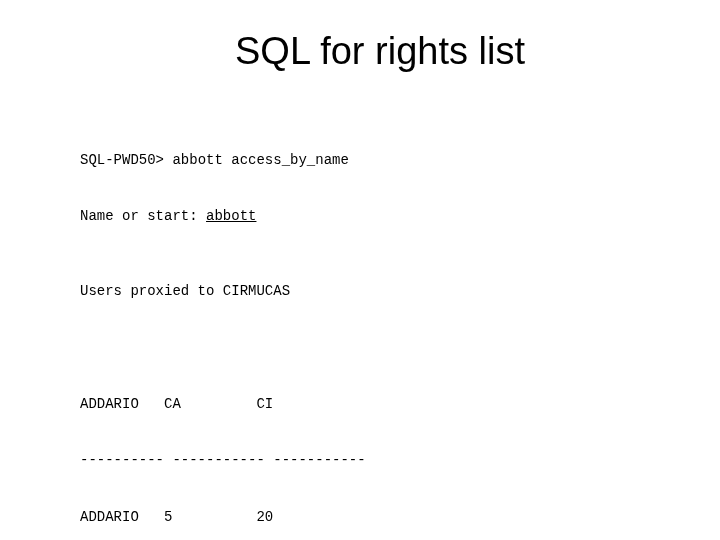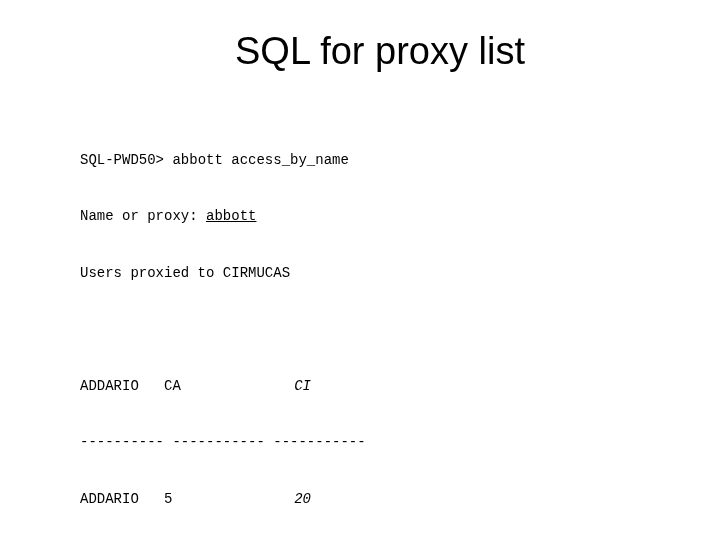--- a/index.html
+++ b/index.html
@@ -35,56 +35,56 @@
       white-space: pre;
     }
     .prompt-line {
       display: block;
     }
     .input-with-underline {
       text-decoration: underline;
     }
     .header-line {
       display: block;
+      margin-top: 18px;
     }
     .col-username {
       display: inline-block;
       width: 10ch;
       text-align: left;
     }
     .col-ca {
       display: inline-block;
       width: 11ch;
       text-align: left;
     }
     .col-ci {
       display: inline-block;
       width: 11ch;
-      text-align: center;
-      font-style: italic;
+      text-align: left;
     }
     .table-row {
       display: block;
     }
     .divider-row {
       display: block;
     }
     .table-container {
       display: block;
     }
   </style>
 </head>
 <body>
 
 <div class="slide">
-  <h1 class="title">SQL for proxy list</h1>
+  <h1 class="title">SQL for rights list</h1>
 
   <div class="terminal">
     <span class="prompt-line"><span>SQL-PWD50&gt; </span><span>abbott access_by_name</span></span>
-    <span class="prompt-line"><span>Name or proxy: </span><span class="input-with-underline">abbott</span></span>
+    <span class="prompt-line"><span>Name or start: </span><span class="input-with-underline">abbott</span></span>
     <span class="header-line">Users proxied to CIRMUCAS</span>
     <div class="table-container" style="margin-top:18px;">
       <span class="table-row"><span class="col-username">ADDARIO</span><span class="col-ca">CA</span><span class="col-ci">CI</span></span>
       <span class="divider-row"><span class="col-username" style="text-align:left;">----------</span> <span>-----------</span> <span>-----------</span></span>
       <div id="table-rows"><span class="table-row"><span class="col-username">ADDARIO</span><span class="col-ca">5</span><span class="col-ci">20</span></span></div>
     </div>
     
   </div>
 </div>
 

